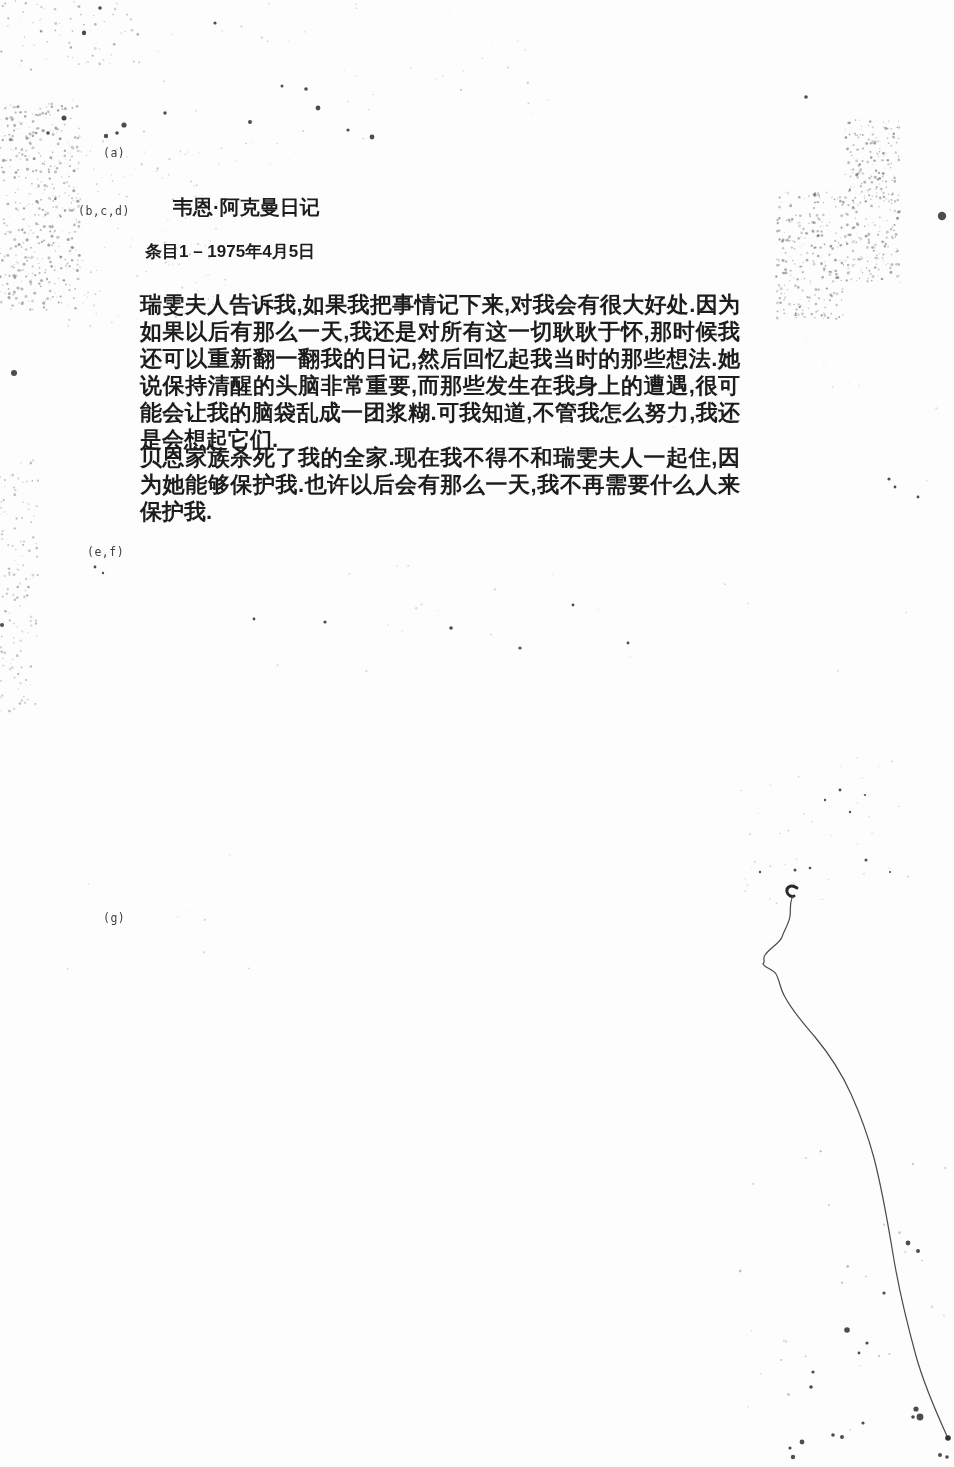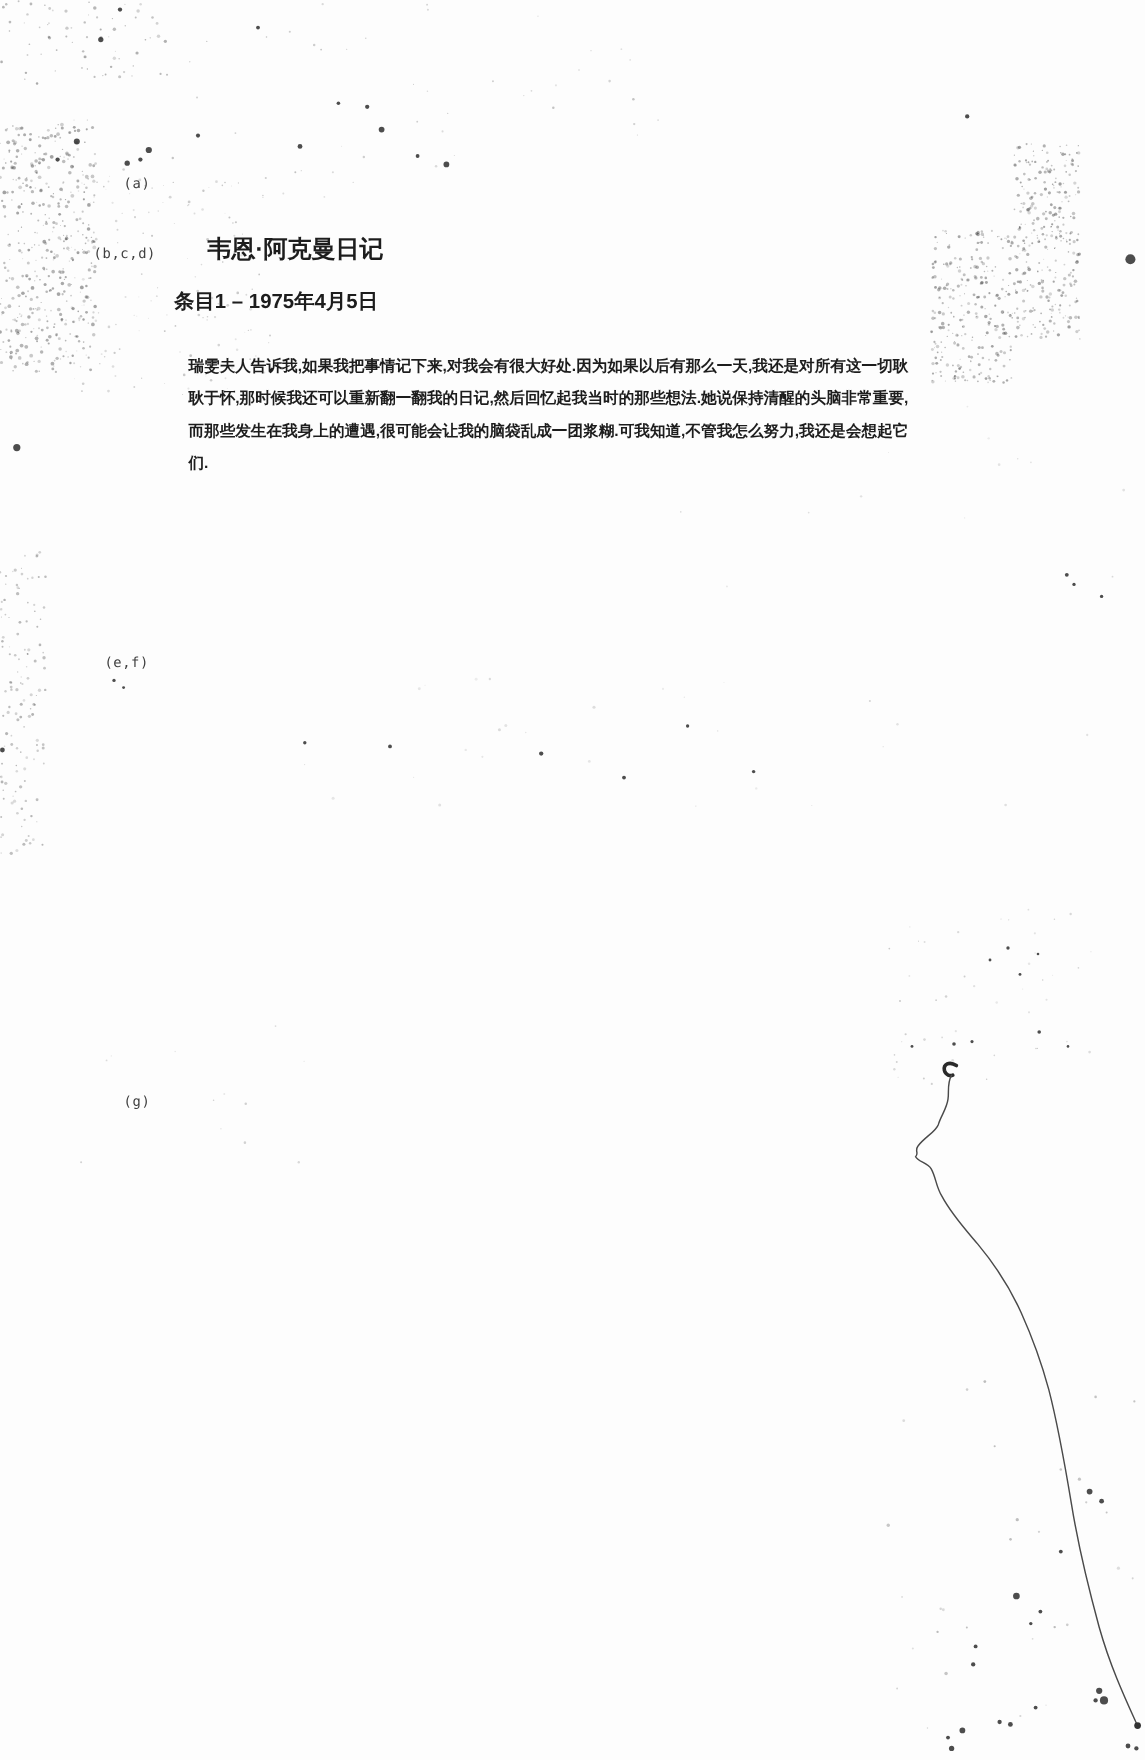--- a/index.html
+++ b/index.html
@@ -52,24 +52,24 @@
     position: absolute;
     left: 145px;
     top: 240px;
     font-size: 17px;
     font-weight: 700;
     color: #1d1d1d;
     white-space: nowrap;
   }
   .para {
     position: absolute;
-    left: 157px;
+    left: 140px;
     width: 600px;
     margin: 0;
-    font-size: 13px;
+    font-size: 22px;
     line-height: 27px;
     font-weight: 700;
     color: #1d1d1d;
     text-align: justify;
     word-break: break-all;
     overflow-wrap: break-word;
   }
   .para-1 { top: 291px; }
   .para-2 { top: 444px; }
   .para-3 { top: 521px; }
@@ -1673,14 +1673,15 @@
 
   <div class="ann ann-a">(a)</div>
   <div class="ann ann-bcd">(b,c,d)</div>
   <div class="ann ann-ef">(e,f)</div>
   <div class="ann ann-g">(g)</div>
 
   <div class="diary-title">韦恩·阿克曼日记</div>
   <div class="entry-heading">条目1 – 1975年4月5日</div>
 
   <p class="para para-1">瑞雯夫人告诉我,如果我把事情记下来,对我会有很大好处.因为如果以后有那么一天,我还是对所有这一切耿耿于怀,那时候我还可以重新翻一翻我的日记,然后回忆起我当时的那些想法.她说保持清醒的头脑非常重要,而那些发生在我身上的遭遇,很可能会让我的脑袋乱成一团浆糊.可我知道,不管我怎么努力,我还是会想起它们.</p>
+  <p class="para para-2">贝恩家族杀死了我的全家.现在我不得不和瑞雯夫人一起住,因为她能够保护我.也许以后会有那么一天,我不再需要什么人来保护我.</p>
 
 </div>
 
 </body></html>

